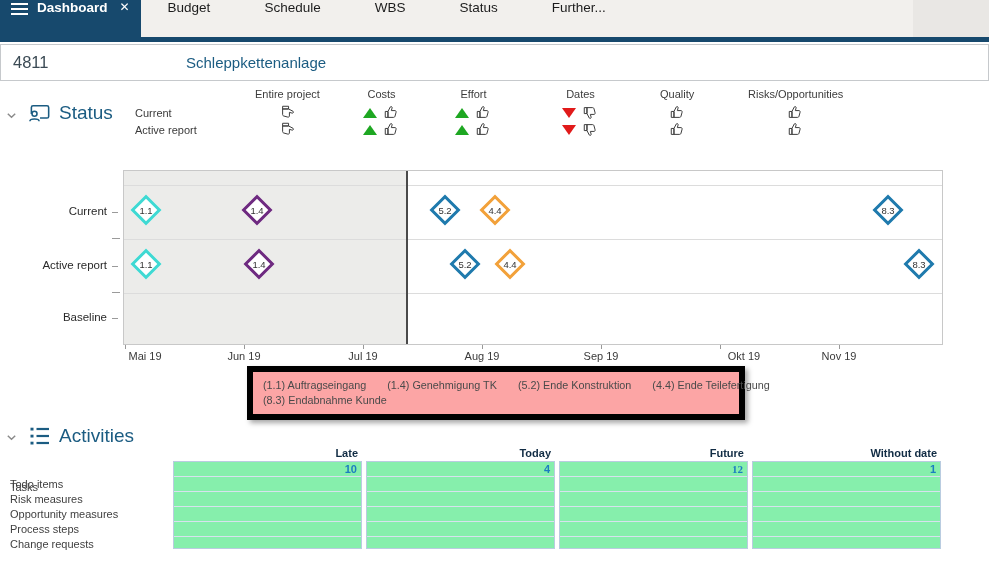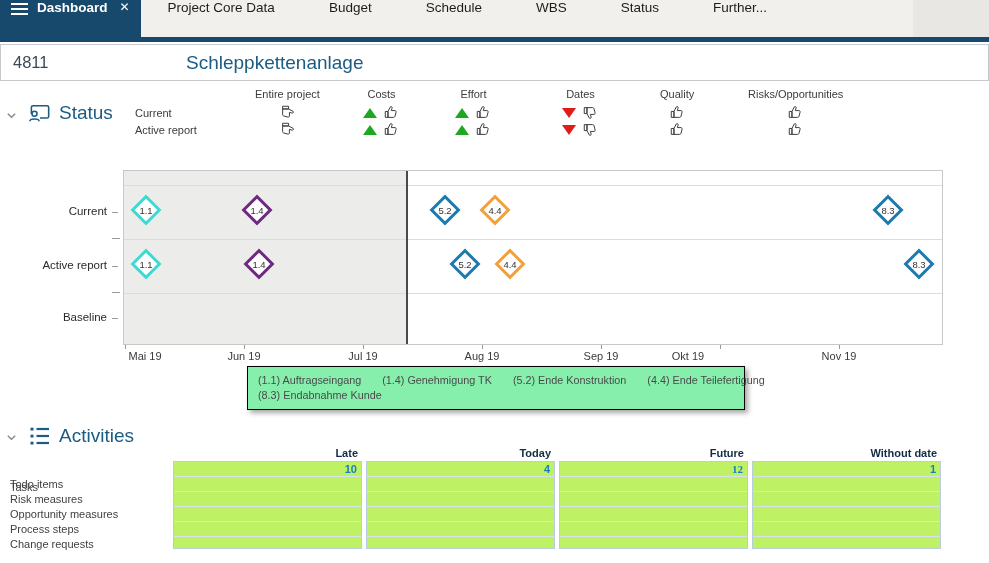--- a/index.html
+++ b/index.html
@@ -13,21 +13,21 @@
   .tab-active { background:#17496d; color:#fff; font-weight:600; padding:0 11px; }
   .hamburger-icon { display:inline-block; width:17px; margin-right:9px; }
   .hamburger-icon i { display:block; height:2px; background:#fff; margin:3px 0; }
   .tab-close { margin-left:12px; font-size:12px; font-weight:400; }
   .navy-strip { position:absolute; left:0; top:37px; width:989px; height:5px; background:#17496d; }
 
   
   .project-header { position:absolute; left:0; top:44px; width:989px; height:37px; background:#fff;
                     border:1px solid #c6c9cc; display:flex; align-items:center; }
   .project-id { position:absolute; left:12px; font-size:16.5px; color:#3b4a54; }
-  .project-name { position:absolute; left:185px; font-size:19px; color:#1b5c82; }
+  .project-name { position:absolute; left:185px; font-size:15px; color:#1b5c82; }
 
   
   .chev { position:absolute; width:13px; height:13px; }
   .sec-icon { position:absolute; }
   .sec-title { position:absolute; font-size:19px; font-weight:500; color:#1b5c82; }
 
   
   .stat-rowlabel { position:absolute; font-size:11px; color:#3a3a3a; }
   .stat-col { position:absolute; top:0; display:inline-flex; flex-direction:column; align-items:center; }
   .stat-col-label { font-size:11px; color:#3c3c3c; height:14px; margin-bottom:2px; white-space:nowrap; }
@@ -46,28 +46,28 @@
   .today-line { position:absolute; top:0; width:2px; height:100%; background:#4a4a4a; }
   .diamond { position:absolute; width:22px; height:22px; border:3px solid #000; background:#fff; transform:rotate(45deg); }
   .diamond span { position:absolute; inset:0; display:flex; align-items:center; justify-content:center;
                   transform:rotate(-45deg); font-size:9.5px; color:#333; }
   .row-label { position:absolute; left:0; width:107px; text-align:right; font-size:11.5px; color:#2a2a2a; }
   .row-tick { position:absolute; height:1px; background:#9a9a9a; }
   .axis-label { position:absolute; top:350px; transform:translateX(-50%); font-size:11px; color:#3a3a3a; white-space:nowrap; }
   .axis-tick { position:absolute; top:345px; width:1px; height:4px; background:#999; }
 
   
-  .legend { position:absolute; left:247px; top:366px; width:498px; background:#86efac; border:1px solid #000000;
+  .legend { position:absolute; left:247px; top:366px; width:498px; background:#fca5a5; border:6px solid #000000;
             box-shadow:3px 3px 5px rgba(0,0,0,0.35); padding:6px 10px; }
   .legend-row { line-height:15px; font-size:10.8px; color:#4a4a4a; white-space:nowrap; }
   .legend-row span { margin-right:21px; }
 
   
   .act-collabel { position:absolute; top:447px; font-size:11px; font-weight:bold; color:#112c44; text-align:right; padding-right:4px; }
-  .act-col { position:absolute; top:461px; height:88px; border:1px solid #b9cce0; background:#bef264; }
+  .act-col { position:absolute; top:461px; height:88px; border:1px solid #b9cce0; background:#86efac; }
   .act-cell { height:15px; border-bottom:1px solid #d7e2ee; text-align:right; padding-right:4px;
               font-size:11px; font-weight:bold; color:#1b7dc0; line-height:14px; }
   .act-cell:last-child { border-bottom:none; }
   .act-rowlabel { position:absolute; left:10px; width:155px; font-size:11px; color:#3f3f3f; line-height:15px; }
 </style>
 </head>
 <body>
 
 <div class="app">
 
@@ -75,23 +75,20 @@
     <div class="tabstrip" id="tabstrip">
       <div class="tab tab-active">
         <span class="hamburger-icon">
             <i></i>
             <i></i>
             <i></i>
           </span>
         <span>Dashboard</span>
         <span class="tab-close">✕</span>
       </div>
-    <div class="tab">
-          <span>Project Core Data</span>
-        </div>
         <div class="tab">
           <span>Budget</span>
         </div>
         <div class="tab">
           <span>Schedule</span>
         </div>
         <div class="tab">
           <span>WBS</span>
         </div>
         <div class="tab">
@@ -260,21 +257,21 @@
       <div class="axis-label" style="left: 125px; margin-left: 20px;">Mai 19</div>
       <div class="axis-tick" style="left: 244px;"></div>
       <div class="axis-label" style="left: 244px;">Jun 19</div>
       <div class="axis-tick" style="left: 363px;"></div>
       <div class="axis-label" style="left: 363px;">Jul 19</div>
       <div class="axis-tick" style="left: 482px;"></div>
       <div class="axis-label" style="left: 482px;">Aug 19</div>
       <div class="axis-tick" style="left: 601px;"></div>
       <div class="axis-label" style="left: 601px;">Sep 19</div>
       <div class="axis-tick" style="left: 720px;"></div>
-      <div class="axis-label" style="left: 688px;">Okt 19</div>
+      <div class="axis-label" style="left: 744px;">Okt 19</div>
       <div class="axis-tick" style="left: 839px;"></div>
       <div class="axis-label" style="left: 839px;">Nov 19</div>
     </div>
 
   <div class="legend" id="legend">
       <div class="legend-row"><span>(1.1) Auftragseingang</span><span>(1.4) Genehmigung TK</span><span>(5.2) Ende Konstruktion</span><span>(4.4) Ende Teilefertigung</span></div>
       <div class="legend-row"><span>(8.3) Endabnahme Kunde</span></div>
     </div>
 
   <svg class="chev" style="left:5px; top:431px;" viewBox="0 0 14 14">

